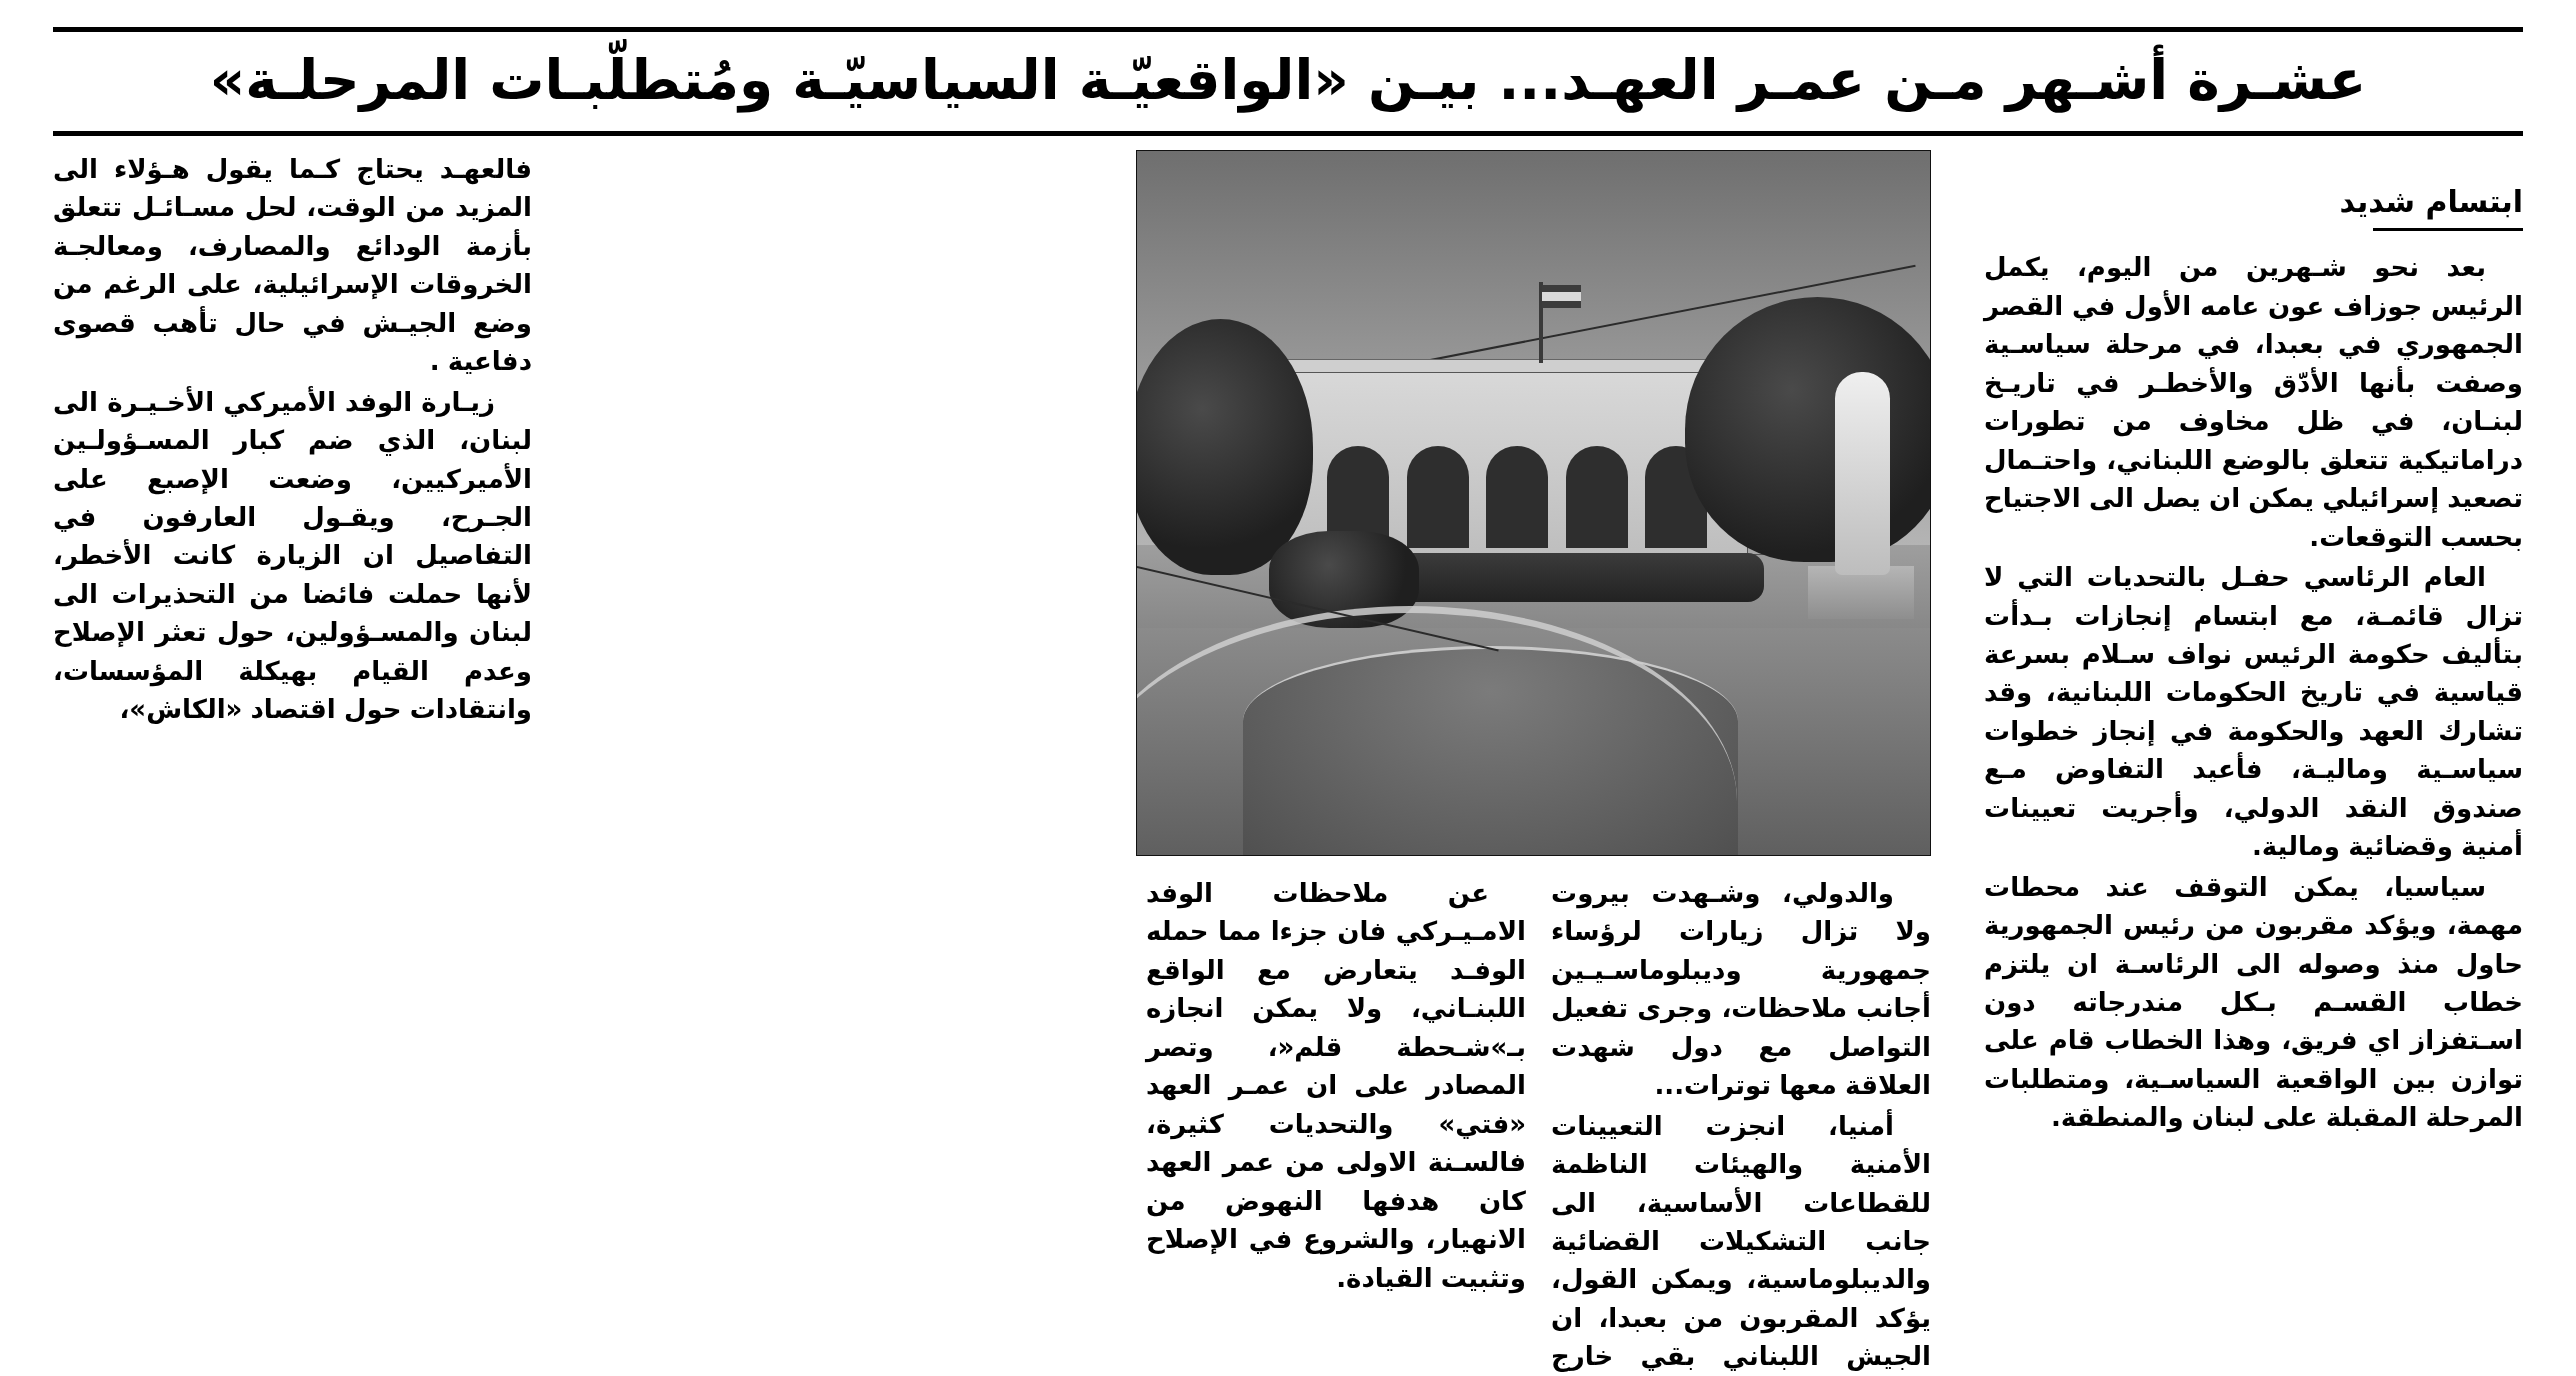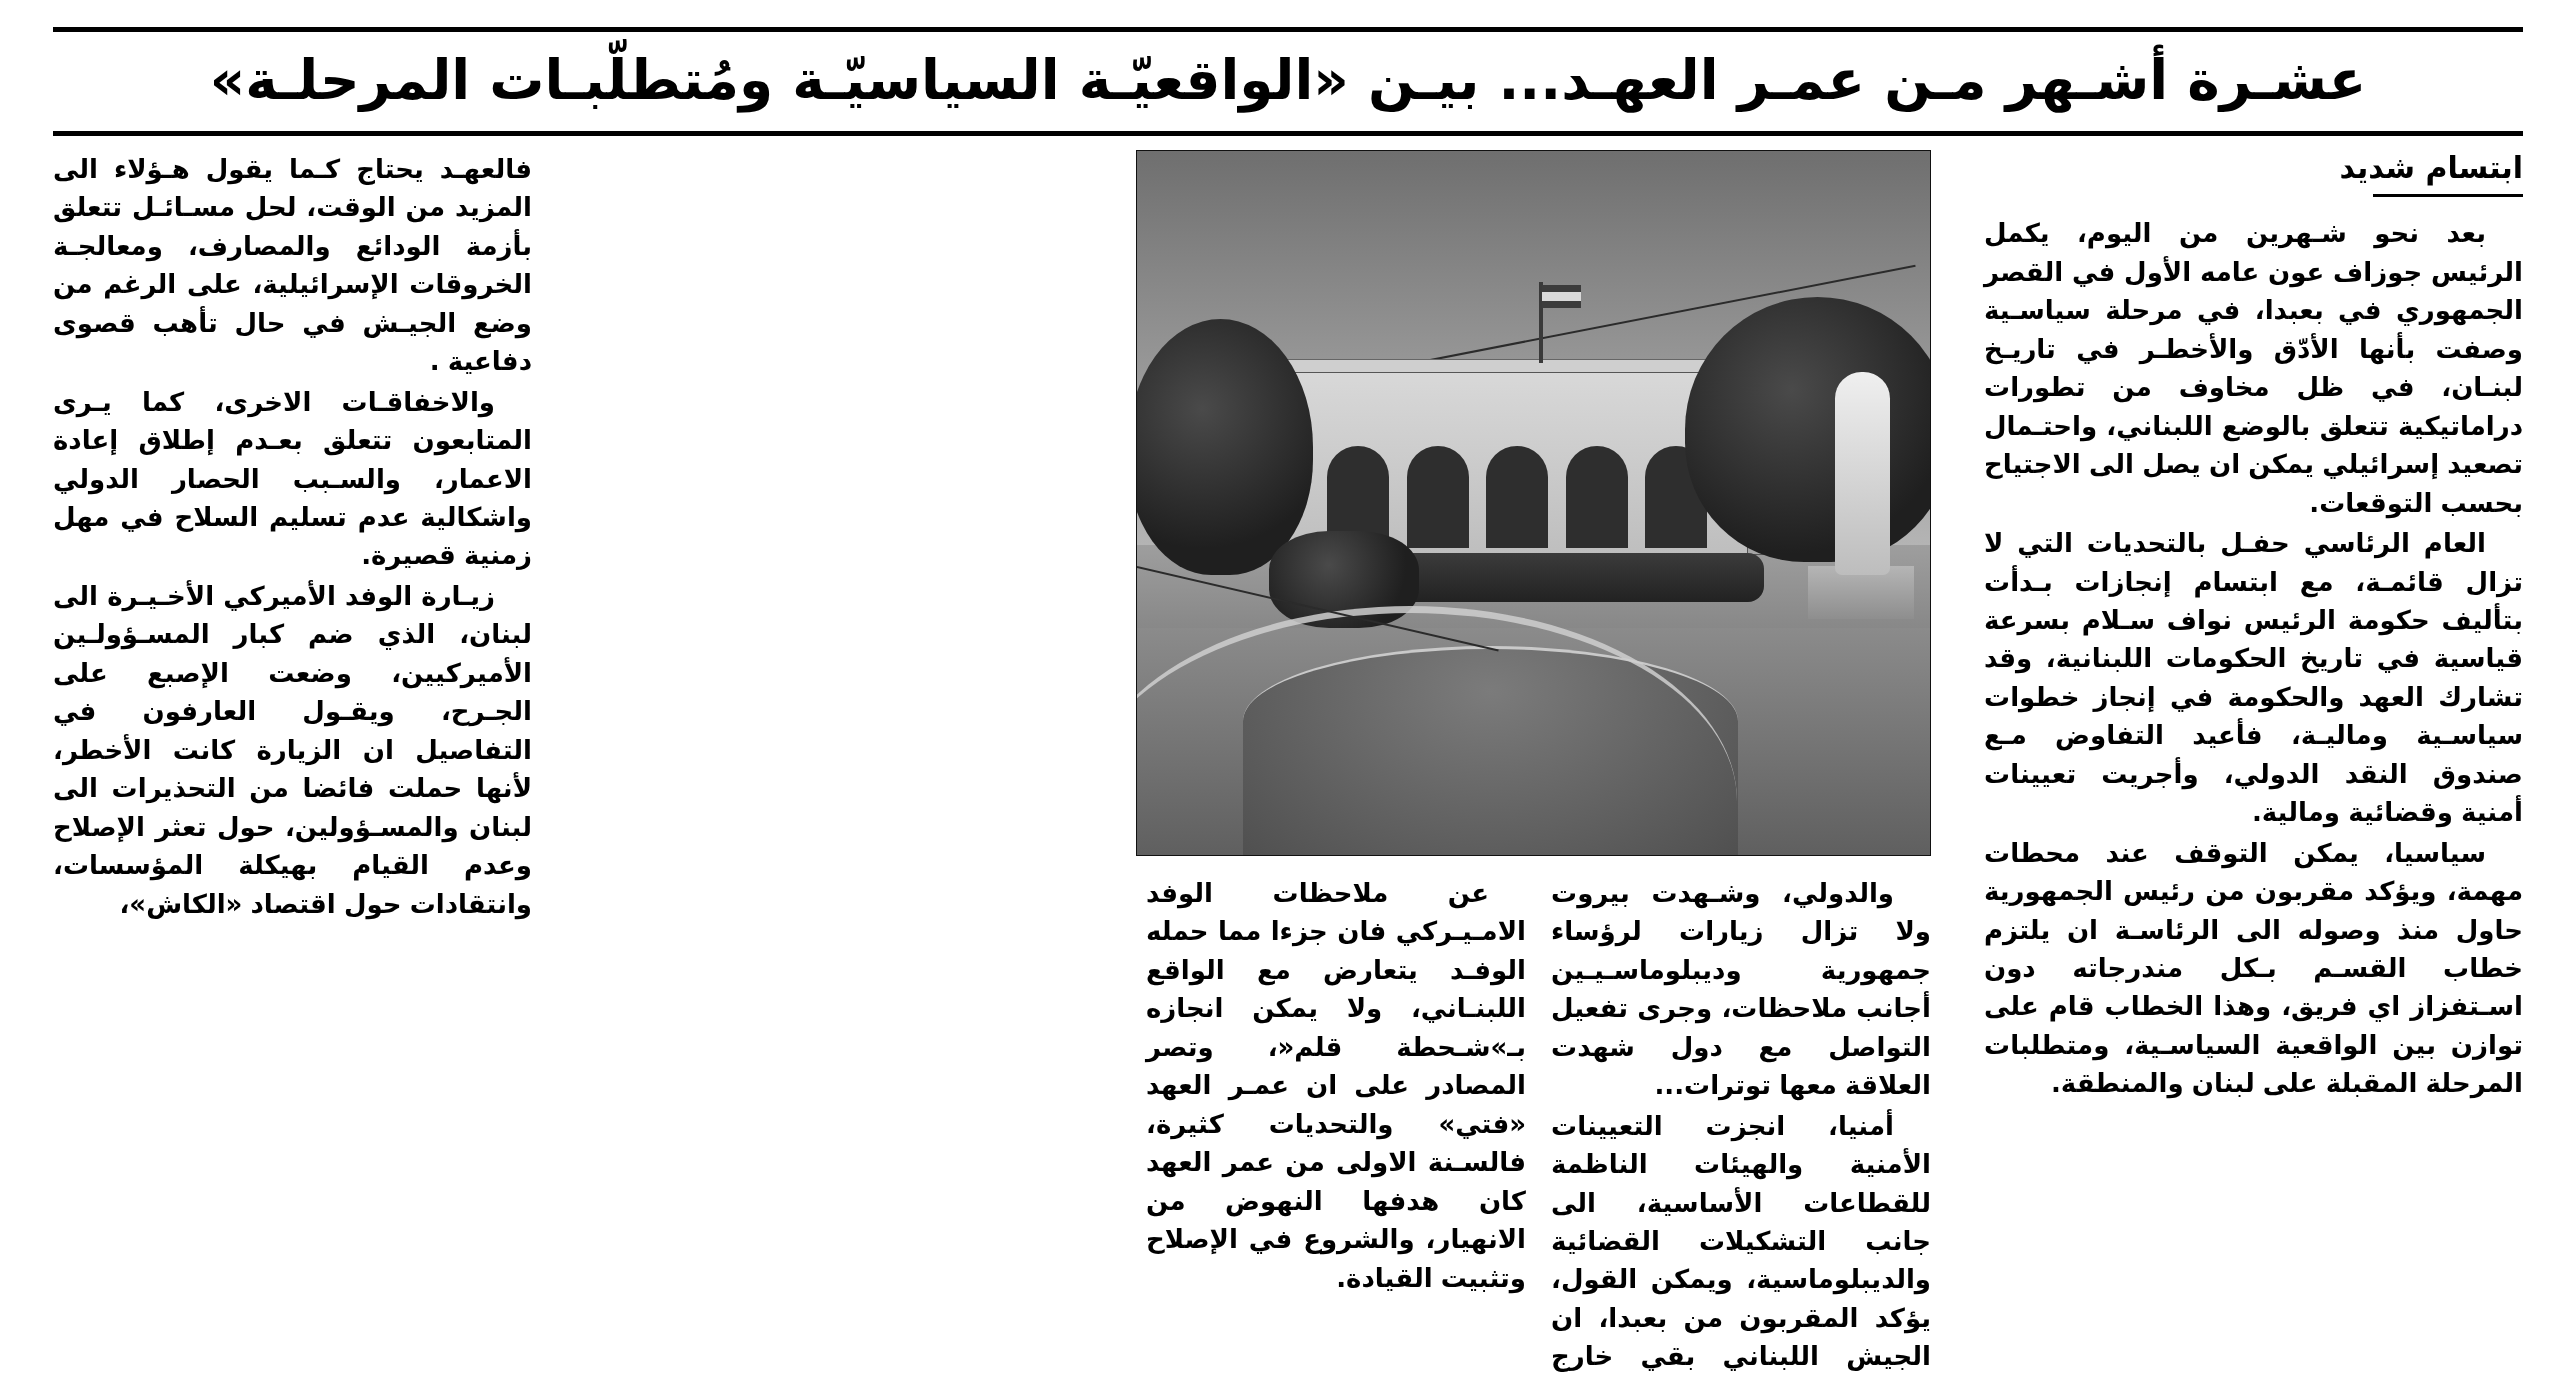--- a/index.html
+++ b/index.html
@@ -61,20 +61,21 @@
     bottom: 0;
     direction: rtl;
     text-align: justify;
     text-align-last: right;
   }
 
   
   .col-1 {
     right: 0;
     width: 539px;
+    margin-top: 34px;
   }
   
   .col-4 {
     right: 1991px;
     width: 479px;
   }
 
   .kicker {
     font-size: 30px;
     font-weight: bold;
@@ -302,19 +303,18 @@
         <p class="body">والدولي، وشـهدت بيروت ولا تزال زيارات لرؤساء جمهورية وديبلوماسـيـين أجانب ملاحظات، وجرى تفعيل التواصل مع دول شهدت العلاقة معها توترات...</p>
         <p class="body">أمنيا، انجزت التعيينات الأمنية والهيئات الناظمة للقطاعات الأساسية، الى جانب التشكيلات القضائية والديبلوماسية، ويمكن القول، يؤكد المقربون من بعبدا، ان الجيش اللبناني بقي خارج لعبة المحاور، مع تنفيذ خطة «حصر السـلاح «جنوب الليطاني، مع تنسيق مع الفصائل الفلسطينية في المخيمات.</p>
         
       </div><div class="subcol">
         <p class="body">عن ملاحظات الوفد الامـيـركي فان جزءا مما حمله الوفـد يتعارض مع الواقع اللبنـاني، ولا يمكن انجازه بـ»شـحطة قلم«، وتصر المصادر على ان عمـر العهد «فتي» والتحديات كثيرة، فالسـنة الاولى من عمر العهد كان هدفها النهوض من الانهيار، والشروع في الإصلاح وتثبيت القيادة.</p>
       </div>
     </div>
 
     <div class="col col-4">
       <p class="body noindent">فالعهـد يحتاج كـما يقول هـؤلاء الى المزيد من الوقت، لحل مسـائـل تتعلق بأزمة الودائع والمصارف، ومعالجـة الخروقات الإسرائيلية، على الرغم من وضع الجيـش في حال تأهب قصوى دفاعية .</p>
-      <p class="body">والاخفاقـات الاخرى، كما يـرى المتابعون تتعلق بعـدم إطلاق إعادة الاعمار، والسـبب الحصار الدولي واشكالية عدم تسليم السلاح في مهل زمنية قصيرة.</p>
       <p class="body">زيـارة الوفد الأميركي الأخـيـرة الى لبنان، الذي ضم كبار المسـؤولـين الأميركيين، وضعت الإصبع على الجـرح، ويقـول العارفون في التفاصيل ان الزيارة كانت الأخطر، لأنها حملت فائضا من التحذيرات الى لبنان والمسـؤولين، حول تعثر الإصلاح وعدم القيام بهيكلة المؤسسات، وانتقادات حول اقتصاد «الكاش»،</p>
     </div>
 
   </div>
 </div>
 
 
 </body></html>

